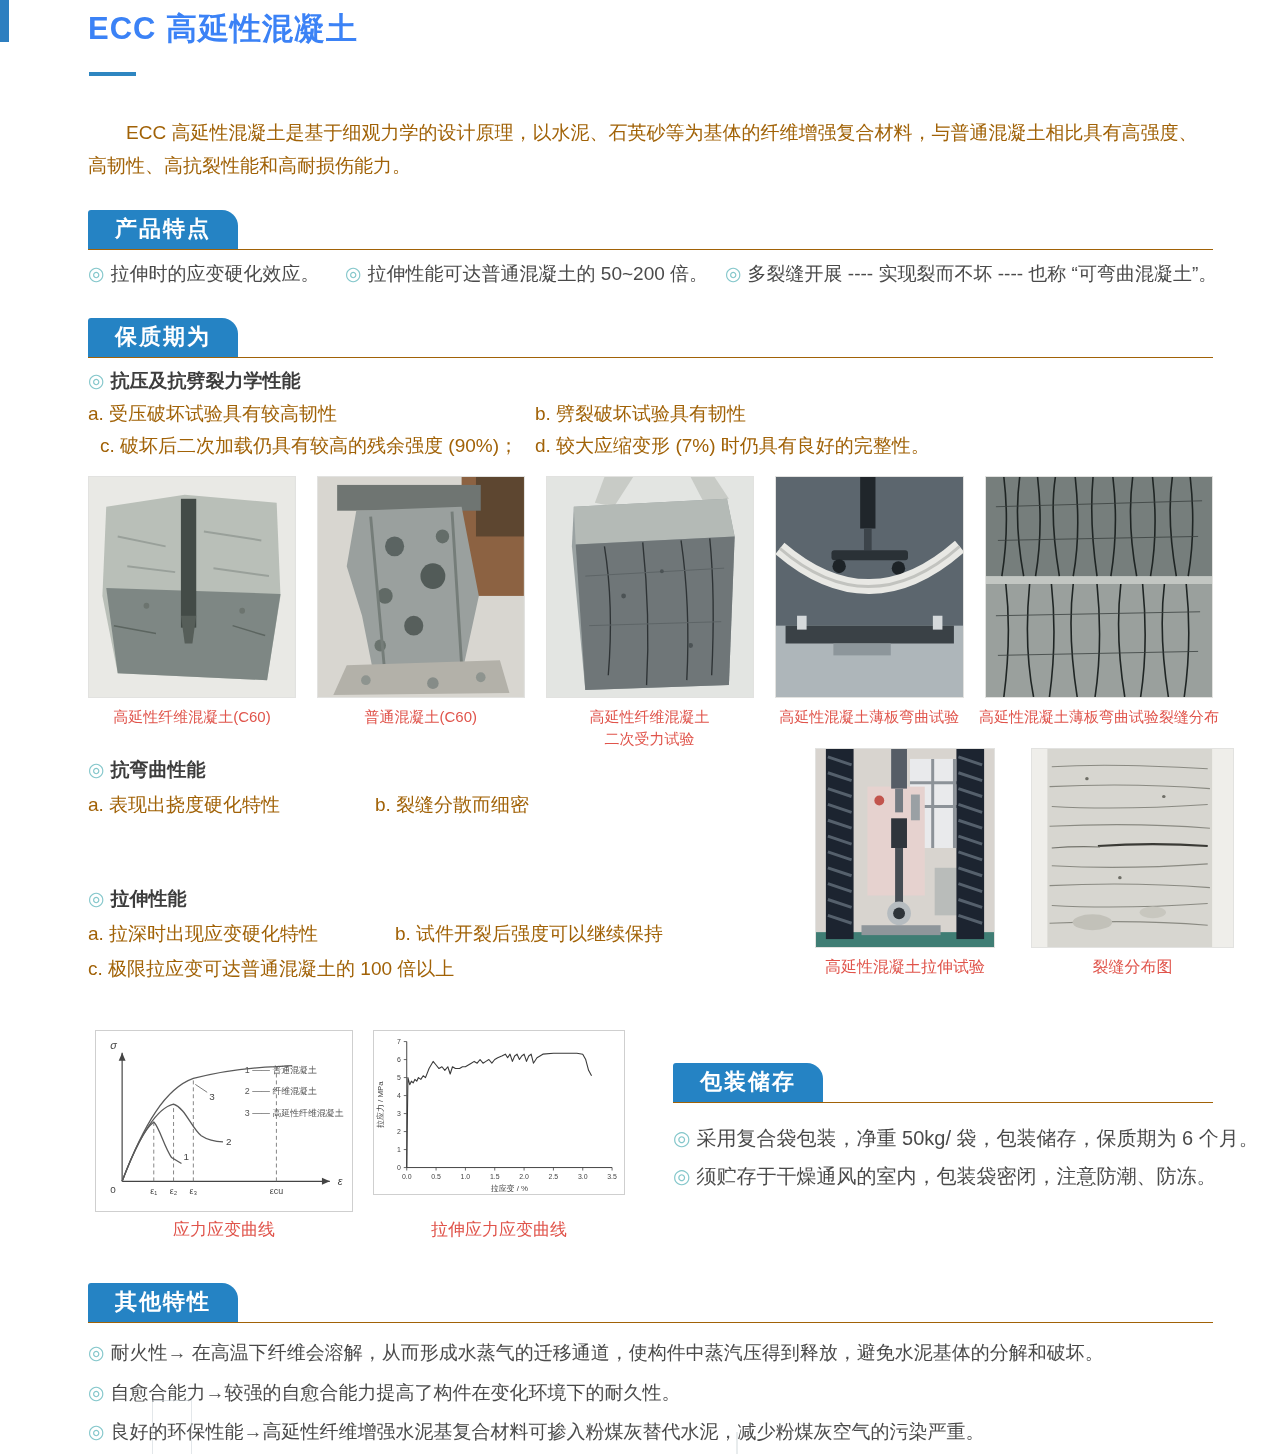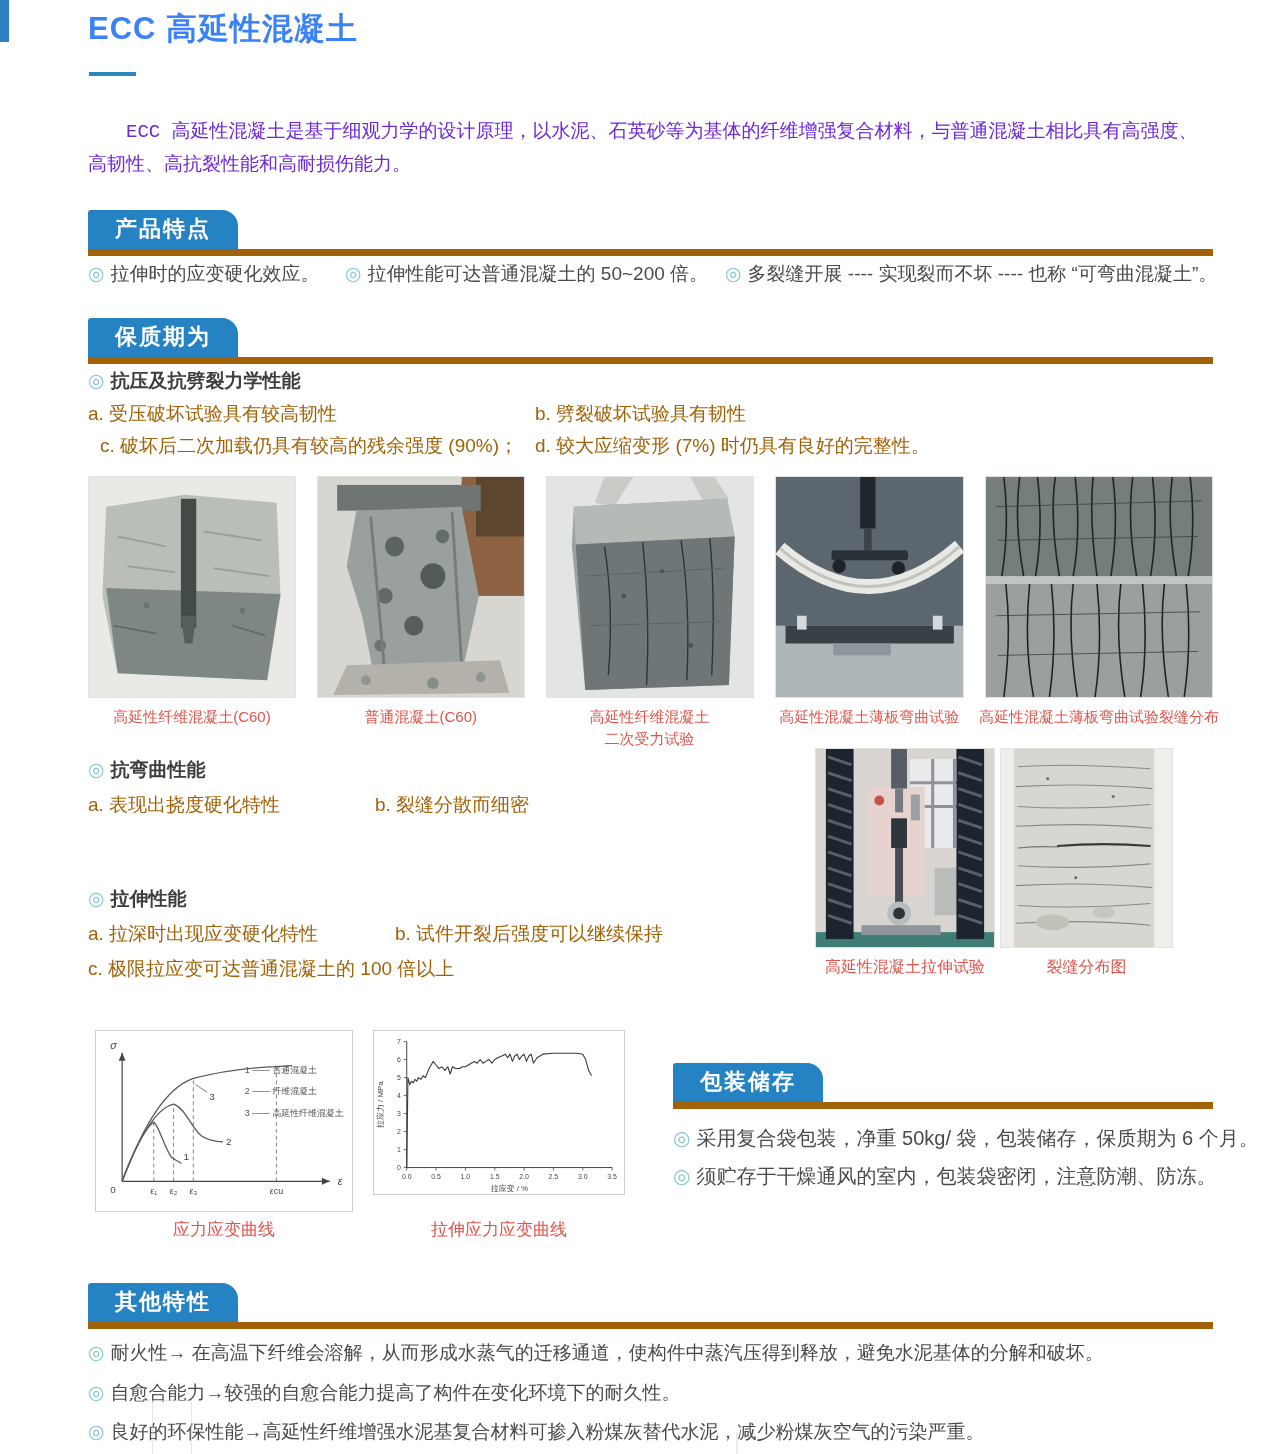--- a/index.html
+++ b/index.html
@@ -7,23 +7,23 @@
     width:1279px;height:1454px;background:#ffffff;position:relative;
     font-family:"Liberation Sans","DejaVu Sans",sans-serif;color:#4a4a4a;
     overflow:hidden;
   }
   .abs{position:absolute;}
   
   .page-title{left:88px;top:8px;font-size:31px;font-weight:bold;color:#3b82f6;letter-spacing:1px;}
   .title-underline{left:89px;top:72px;width:47px;height:4px;background:#2e86c1;}
   .corner-stripe{left:0;top:0;width:9px;height:42px;background:#2e7fc0;}
   
-  .intro{left:88px;top:116px;width:1128px;font-size:19px;line-height:33px;text-indent:2em;color:#6d28d9;font-family:Liberation Mono, monospace;}
-  
-  .sec-header{border-bottom:7px solid #a16207;}
+  .intro{left:88px;top:116px;width:1128px;font-size:19px;line-height:33px;text-indent:2em;color:#a16207;}
+  
+  .sec-header{border-bottom:1px solid #a16207;}
   .sec-label{
     display:inline-block;background:#2583c4;color:#fff;font-weight:bold;
     font-size:22px;letter-spacing:2px;padding:6px 27px 7px 27px;
     border-radius:3px 16px 0 0;line-height:26px;
   }
   
   .bullet{font-size:19px;color:#4a4a4a;white-space:nowrap;}
   .mk{color:#84c7cb;font-size:19px;margin-right:6px;}
   .sub-title{font-size:19px;font-weight:bold;color:#3d3d3d;white-space:nowrap;}
   .item{font-size:19px;color:#a16207;white-space:nowrap;}
@@ -186,21 +186,21 @@
 <div class="abs item" style="left:88px;top:792px;">a. 表现出挠度硬化特性</div>
 <div class="abs item" style="left:375px;top:792px;">b. 裂缝分散而细密</div>
 
 <div class="abs sub-title" style="left:88px;top:886px;">
   <span class="mk">◎</span><span>拉伸性能</span>
 </div>
 <div class="abs item" style="left:88px;top:921px;">a. 拉深时出现应变硬化特性</div>
 <div class="abs item" style="left:395px;top:921px;">b. 试件开裂后强度可以继续保持</div>
 <div class="abs item" style="left:88px;top:956px;">c. 极限拉应变可达普通混凝土的 100 倍以上</div>
 
-<div class="abs" style="left:815px;top:748px;display:flex;gap:5px;">
+<div class="abs" style="left:815px;top:748px;display:flex;gap:36px;">
   <div class="fig" style="width:180px;">
     <div class="ph" style="height:200px;">
       <svg viewBox="0 0 180 200" preserveAspectRatio="none">
         <rect width="180" height="200" fill="#d8d4cf"></rect>
         <rect x="95" y="10" width="60" height="90" fill="#e9eaec"></rect>
         <path d="M95,34 L155,34 M95,58 L155,58 M118,10 L118,100 M140,10 L140,100" stroke="#8c9298" stroke-width="3" fill="none"></path>
         <rect x="0" y="185" width="180" height="15" fill="#3f7d74"></rect>
         <rect x="120" y="120" width="46" height="48" fill="#b9bcba"></rect>
         <rect x="10" y="0" width="28" height="192" fill="#1c2430"></rect>
         <rect x="142" y="0" width="28" height="192" fill="#1c2430"></rect>
@@ -215,21 +215,21 @@
         <rect x="80" y="40" width="8" height="24" fill="#747b82"></rect>
         <rect x="76" y="70" width="16" height="30" fill="#2f353c"></rect>
         <rect x="80" y="100" width="8" height="60" fill="#454c53"></rect>
         <circle cx="84" cy="166" r="12" fill="#b6bcc0"></circle>
           <circle cx="84" cy="166" r="6" fill="#2e343a"></circle>
         <rect x="46" y="178" width="80" height="10" fill="#8f969b"></rect>
       </svg>
     </div>
     <div class="cap cap2">高延性混凝土拉伸试验</div>
   </div>
-  <div class="fig" style="width:173px;align-items:center;">
+  <div class="fig" style="width:203px;align-items:center;">
     <div class="ph" style="height:200px;">
       <svg viewBox="0 0 183 200" preserveAspectRatio="none">
         <rect width="183" height="200" fill="#efeeea"></rect>
         <rect x="14" y="0" width="150" height="200" fill="#d7d6d0"></rect>
         <g stroke="#8a8a82" stroke-width="1.1" fill="none">
           <path d="M18,18 Q70,14 160,20 M16,38 Q90,34 162,40 M18,58 Q80,62 160,56 M16,78 Q95,74 162,80 M18,118 Q85,122 160,116 M16,138 Q90,134 162,140 M18,158 Q80,162 160,156 M16,176 Q95,172 160,178"></path>
         </g>
         <path d="M60,98 Q110,94 160,98" stroke="#3a3a35" stroke-width="2.2" fill="none"></path>
         <path d="M18,100 Q40,98 62,99" stroke="#74746c" stroke-width="1.2" fill="none"></path>
         <circle cx="50" cy="30" r="1.6" fill="#6e6e66"></circle>

